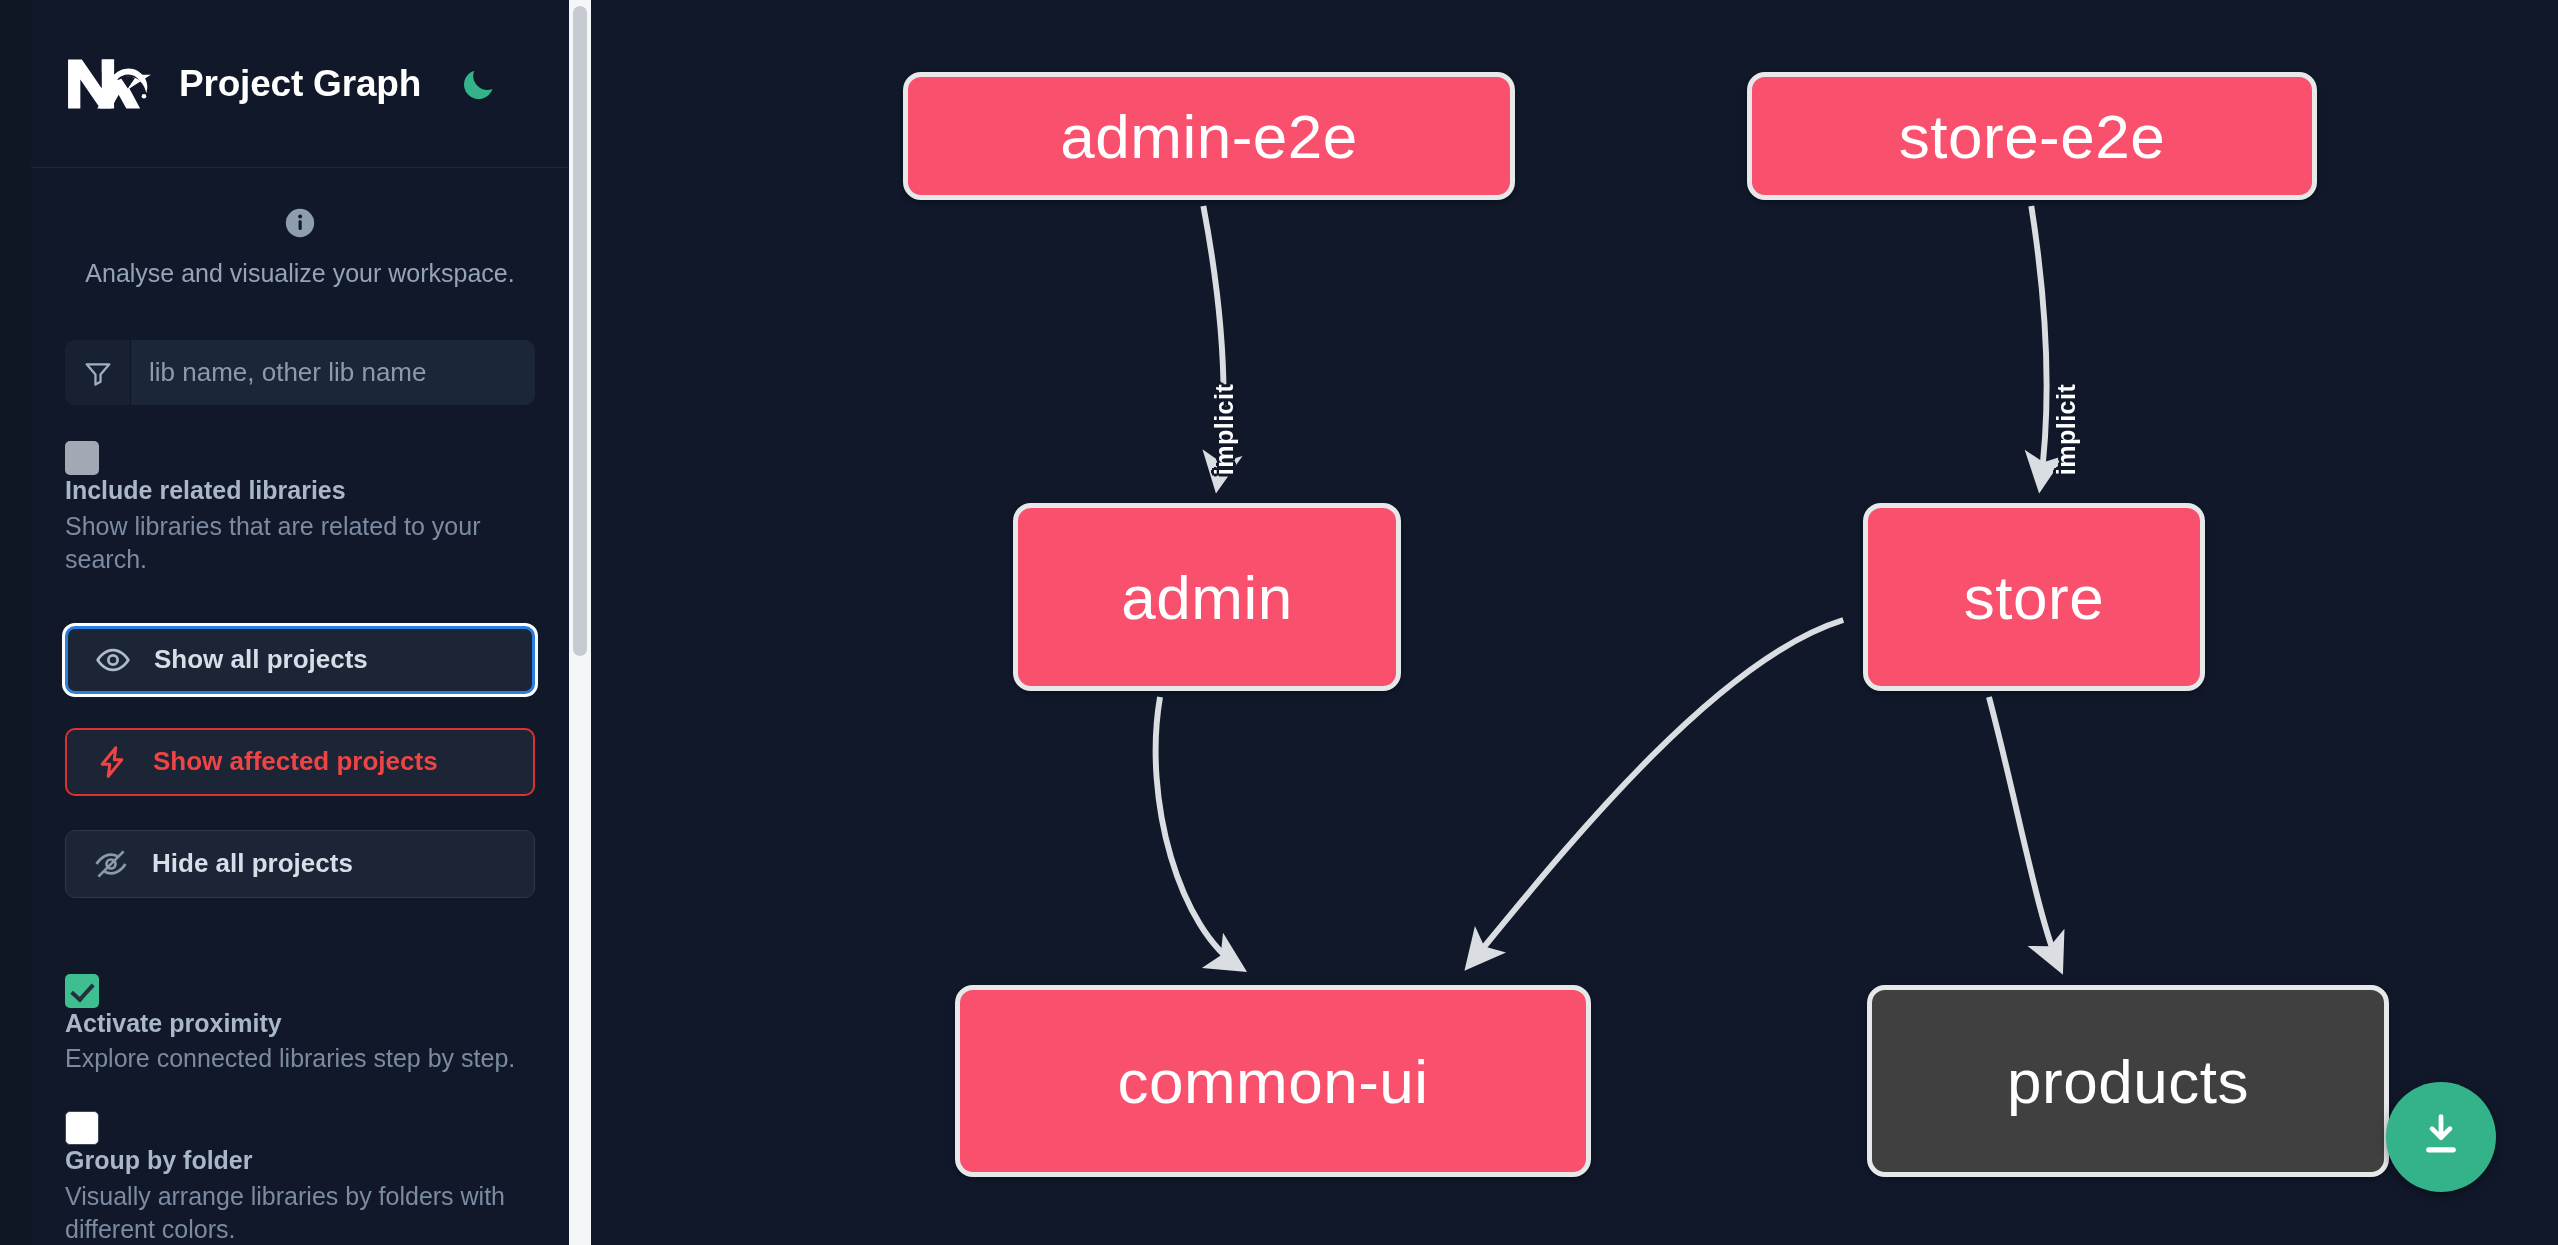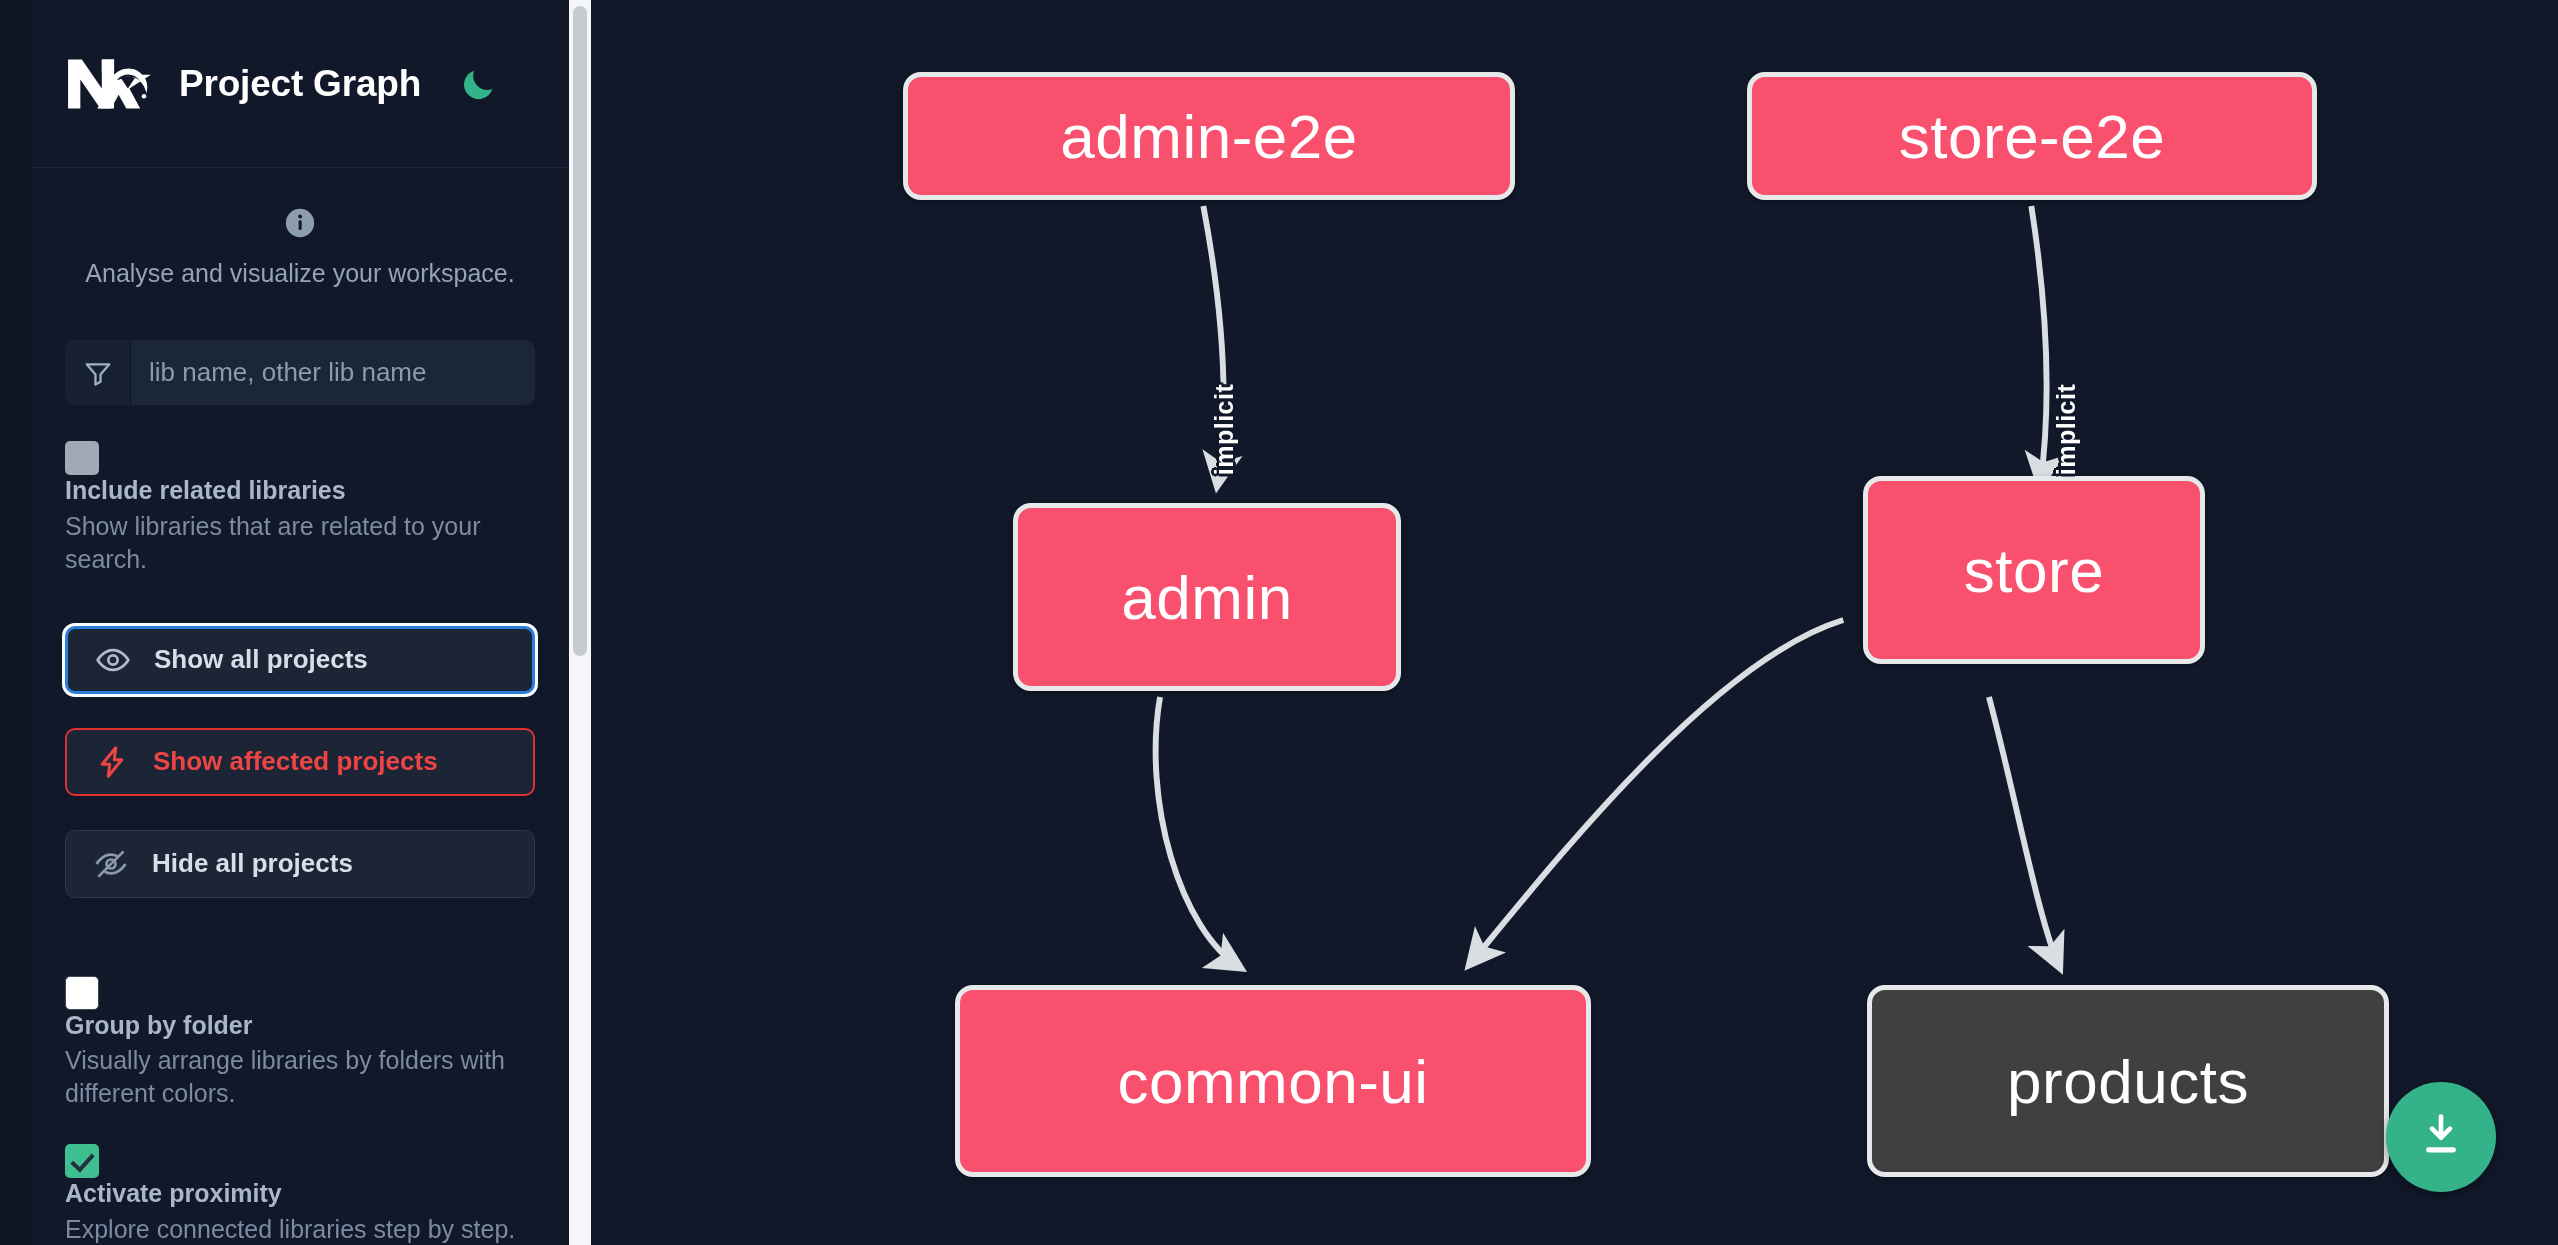--- a/index.html
+++ b/index.html
@@ -270,33 +270,33 @@
             <path fill="none" stroke="#8C99A9" stroke-width="1.8" d="M2.4 12S6 5.8 12 5.8c1.6 0 3 .4 4.3 1M21.6 12s-3.6 6.2-9.6 6.2c-1.6 0-3-.4-4.2-1"></path>
             <circle cx="12" cy="12" r="3" fill="none" stroke="#8C99A9" stroke-width="1.8"></circle>
             <line x1="3.6" y1="20.4" x2="20.4" y2="3.6" stroke="#8C99A9" stroke-width="1.8"></line>
           </svg>
         </span>
         <span class="btn-label">Hide all projects</span>
       </div>
 
       <div class="spacer-42"></div>
 
+      <div class="opt-row tight">
+        <span class="cbox green"></span>
+        <span class="opt-text">
+          <span class="opt-label" style="display:block">Activate proximity</span>
+          <span class="opt-desc" style="display:block">Explore connected libraries step by step.</span>
+        </span>
+      </div>
+
       <div class="opt-row">
         <span class="cbox white"></span>
         <span class="opt-text">
           <span class="opt-label" style="display:block">Group by folder</span>
           <span class="opt-desc" style="display:block">Visually arrange libraries by folders with different colors.</span>
-        </span>
-      </div>
-
-      <div class="opt-row tight">
-        <span class="cbox green"></span>
-        <span class="opt-text">
-          <span class="opt-label" style="display:block">Activate proximity</span>
-          <span class="opt-desc" style="display:block">Explore connected libraries step by step.</span>
         </span>
       </div>
 
       <div class="bottom-peek">
         <span class="peek-cell"></span>
       </div>
 
     </div>
 
     <div id="sidebar-scroll-track">
@@ -323,21 +323,21 @@
 
     <div class="node app" style="left:312px; top:72px;  width:612px; height:128px;">
       <span>admin-e2e</span>
     </div>
     <div class="node app" style="left:1156px; top:72px; width:570px; height:128px;">
       <span>store-e2e</span>
     </div>
     <div class="node app" style="left:422px; top:503px; width:388px; height:188px;">
       <span>admin</span>
     </div>
-    <div class="node app" style="left:1272px; top:476px; width:342px; height:188px;">
+    <div class="node app" style="left:1272px; top:503px; width:342px; height:188px;">
       <span>store</span>
     </div>
     <div class="node app" style="left:364px; top:985px; width:636px; height:192px;">
       <span>common-ui</span>
     </div>
     <div class="node lib-inactive" style="left:1248px; top:985px; width:522px; height:192px;">
       <span>products</span>
     </div>
 
     <span class="edge-label" style="left:588px; top:415px;">implicit</span>

